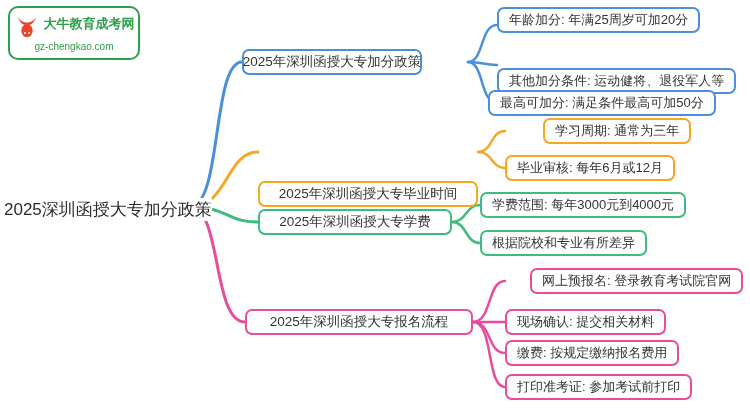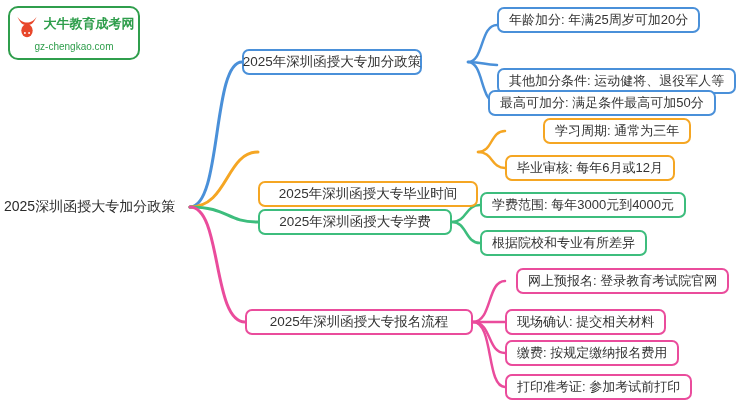--- a/index.html
+++ b/index.html
@@ -17,21 +17,21 @@
     position:absolute;z-index:2;background:#fff;border:2px solid #999;border-radius:7px;
     display:flex;align-items:center;justify-content:center;
     font-size:13px;color:#333;padding:0 10px;height:26px;box-sizing:border-box;white-space:nowrap;
   }
   .branch{font-size:13.5px;}
   .c-blue{border-color:#4a90d9;}
   .c-orange{border-color:#f5a623;}
   .c-green{border-color:#3dbd7d;}
   .c-pink{border-color:#ea4c9c;}
   .root{
-    position:absolute;z-index:2;left:4px;top:198px;font-size:14px;color:#2b2b2b;
+    position:absolute;z-index:2;left:4px;top:198px;font-size:17px;color:#2b2b2b;
     white-space:nowrap;background:#fff;
   }
   .logo{
     position:absolute;z-index:2;left:8px;top:6px;width:132px;height:54px;box-sizing:border-box;
     border:2px solid #2f9e4c;border-radius:10px;background:#fff;
     display:flex;flex-direction:column;align-items:center;justify-content:center;
   }
   .logo-top{display:flex;align-items:flex-start;gap:4px;}
   .logo-name{color:#2f9e4c;font-weight:bold;font-size:13px;white-space:nowrap;}
   .logo-url{color:#2f9e4c;font-size:10px;margin-top:2px;}
@@ -87,18 +87,18 @@
   <div class="node c-blue" style="left:497px;top:7px;">年龄加分: 年满25周岁可加20分</div>
   <div class="node c-blue" style="left:497px;top:68px;">其他加分条件: 运动健将、退役军人等</div>
   <div class="node c-blue" style="left:488px;top:90px;">最高可加分: 满足条件最高可加50分</div>
 
   <div class="node c-orange" style="left:505px;top:118px;margin-left:38px;">学习周期: 通常为三年</div>
   <div class="node c-orange" style="left:505px;top:155px;">毕业审核: 每年6月或12月</div>
 
   <div class="node c-green" style="left:480px;top:192px;">学费范围: 每年3000元到4000元</div>
   <div class="node c-green" style="left:480px;top:230px;">根据院校和专业有所差异</div>
 
-  <div class="node c-pink" style="left:516px;top:268px;">网上预报名: 登录教育考试院官网</div>
+  <div class="node c-pink" style="left:530px;top:268px;">网上预报名: 登录教育考试院官网</div>
   <div class="node c-pink" style="left:505px;top:309px;">现场确认: 提交相关材料</div>
   <div class="node c-pink" style="left:505px;top:340px;">缴费: 按规定缴纳报名费用</div>
   <div class="node c-pink" style="left:505px;top:374px;">打印准考证: 参加考试前打印</div>
 
 </div>
 
 </body></html>

